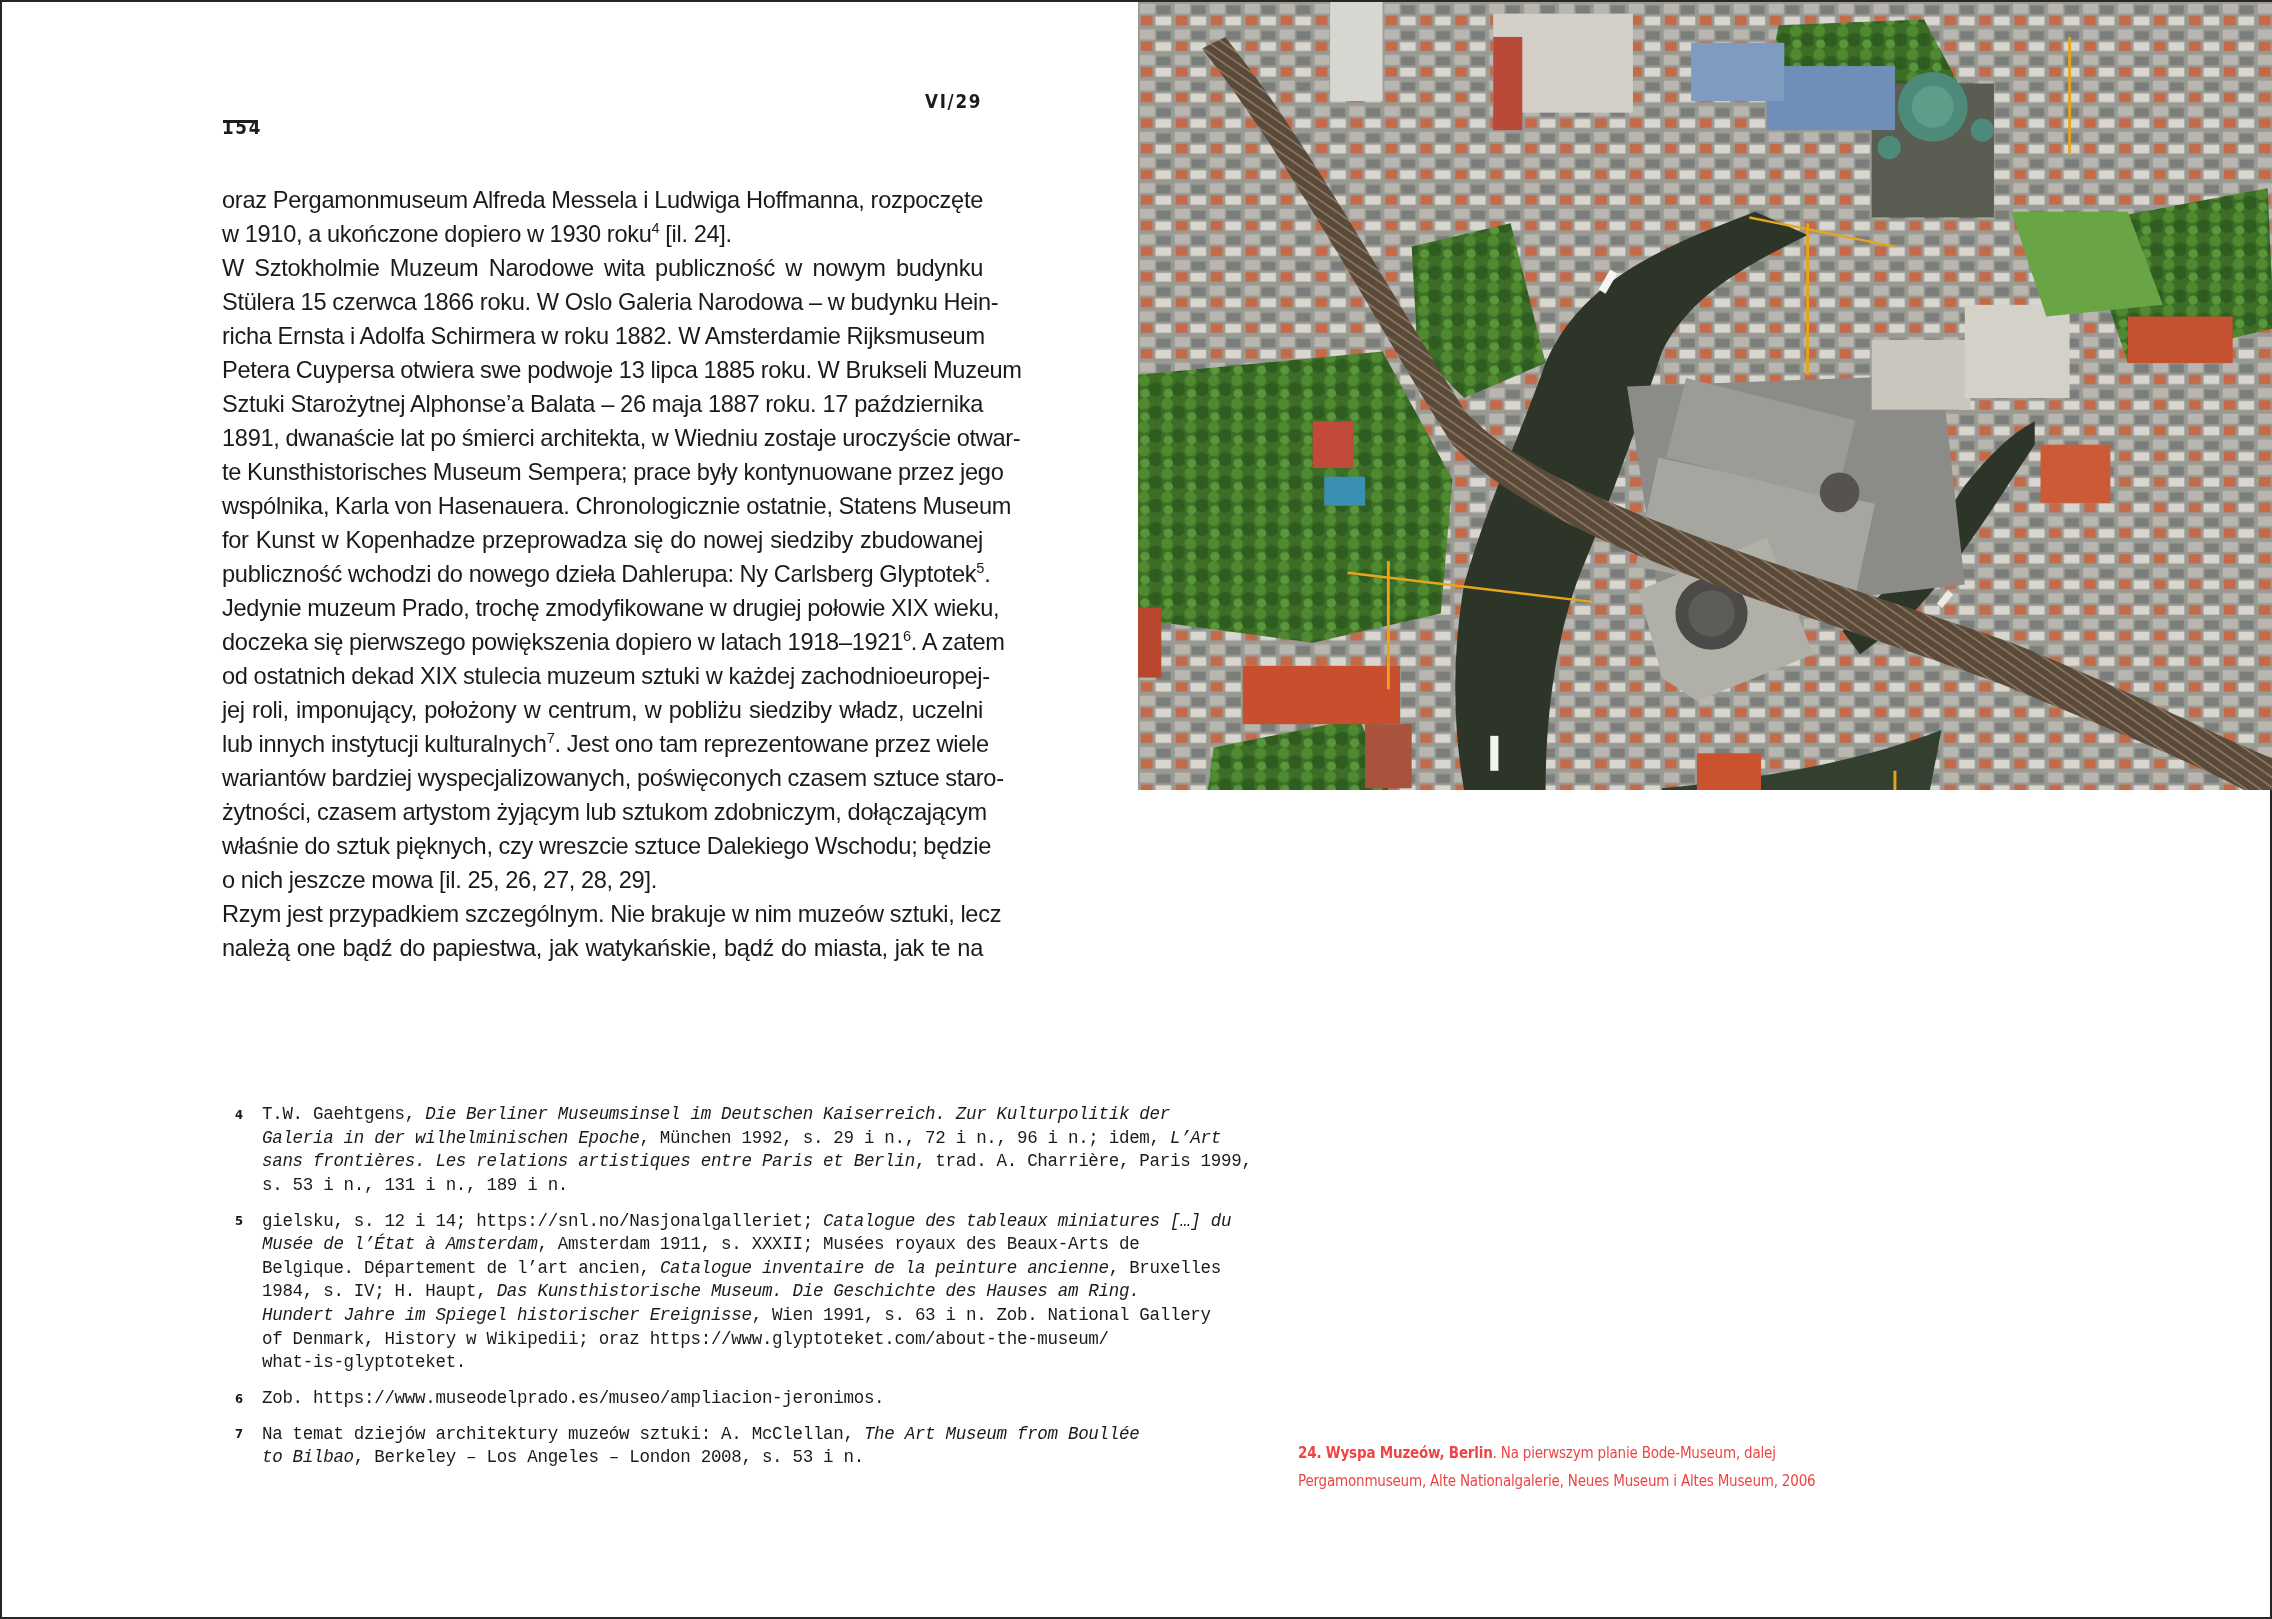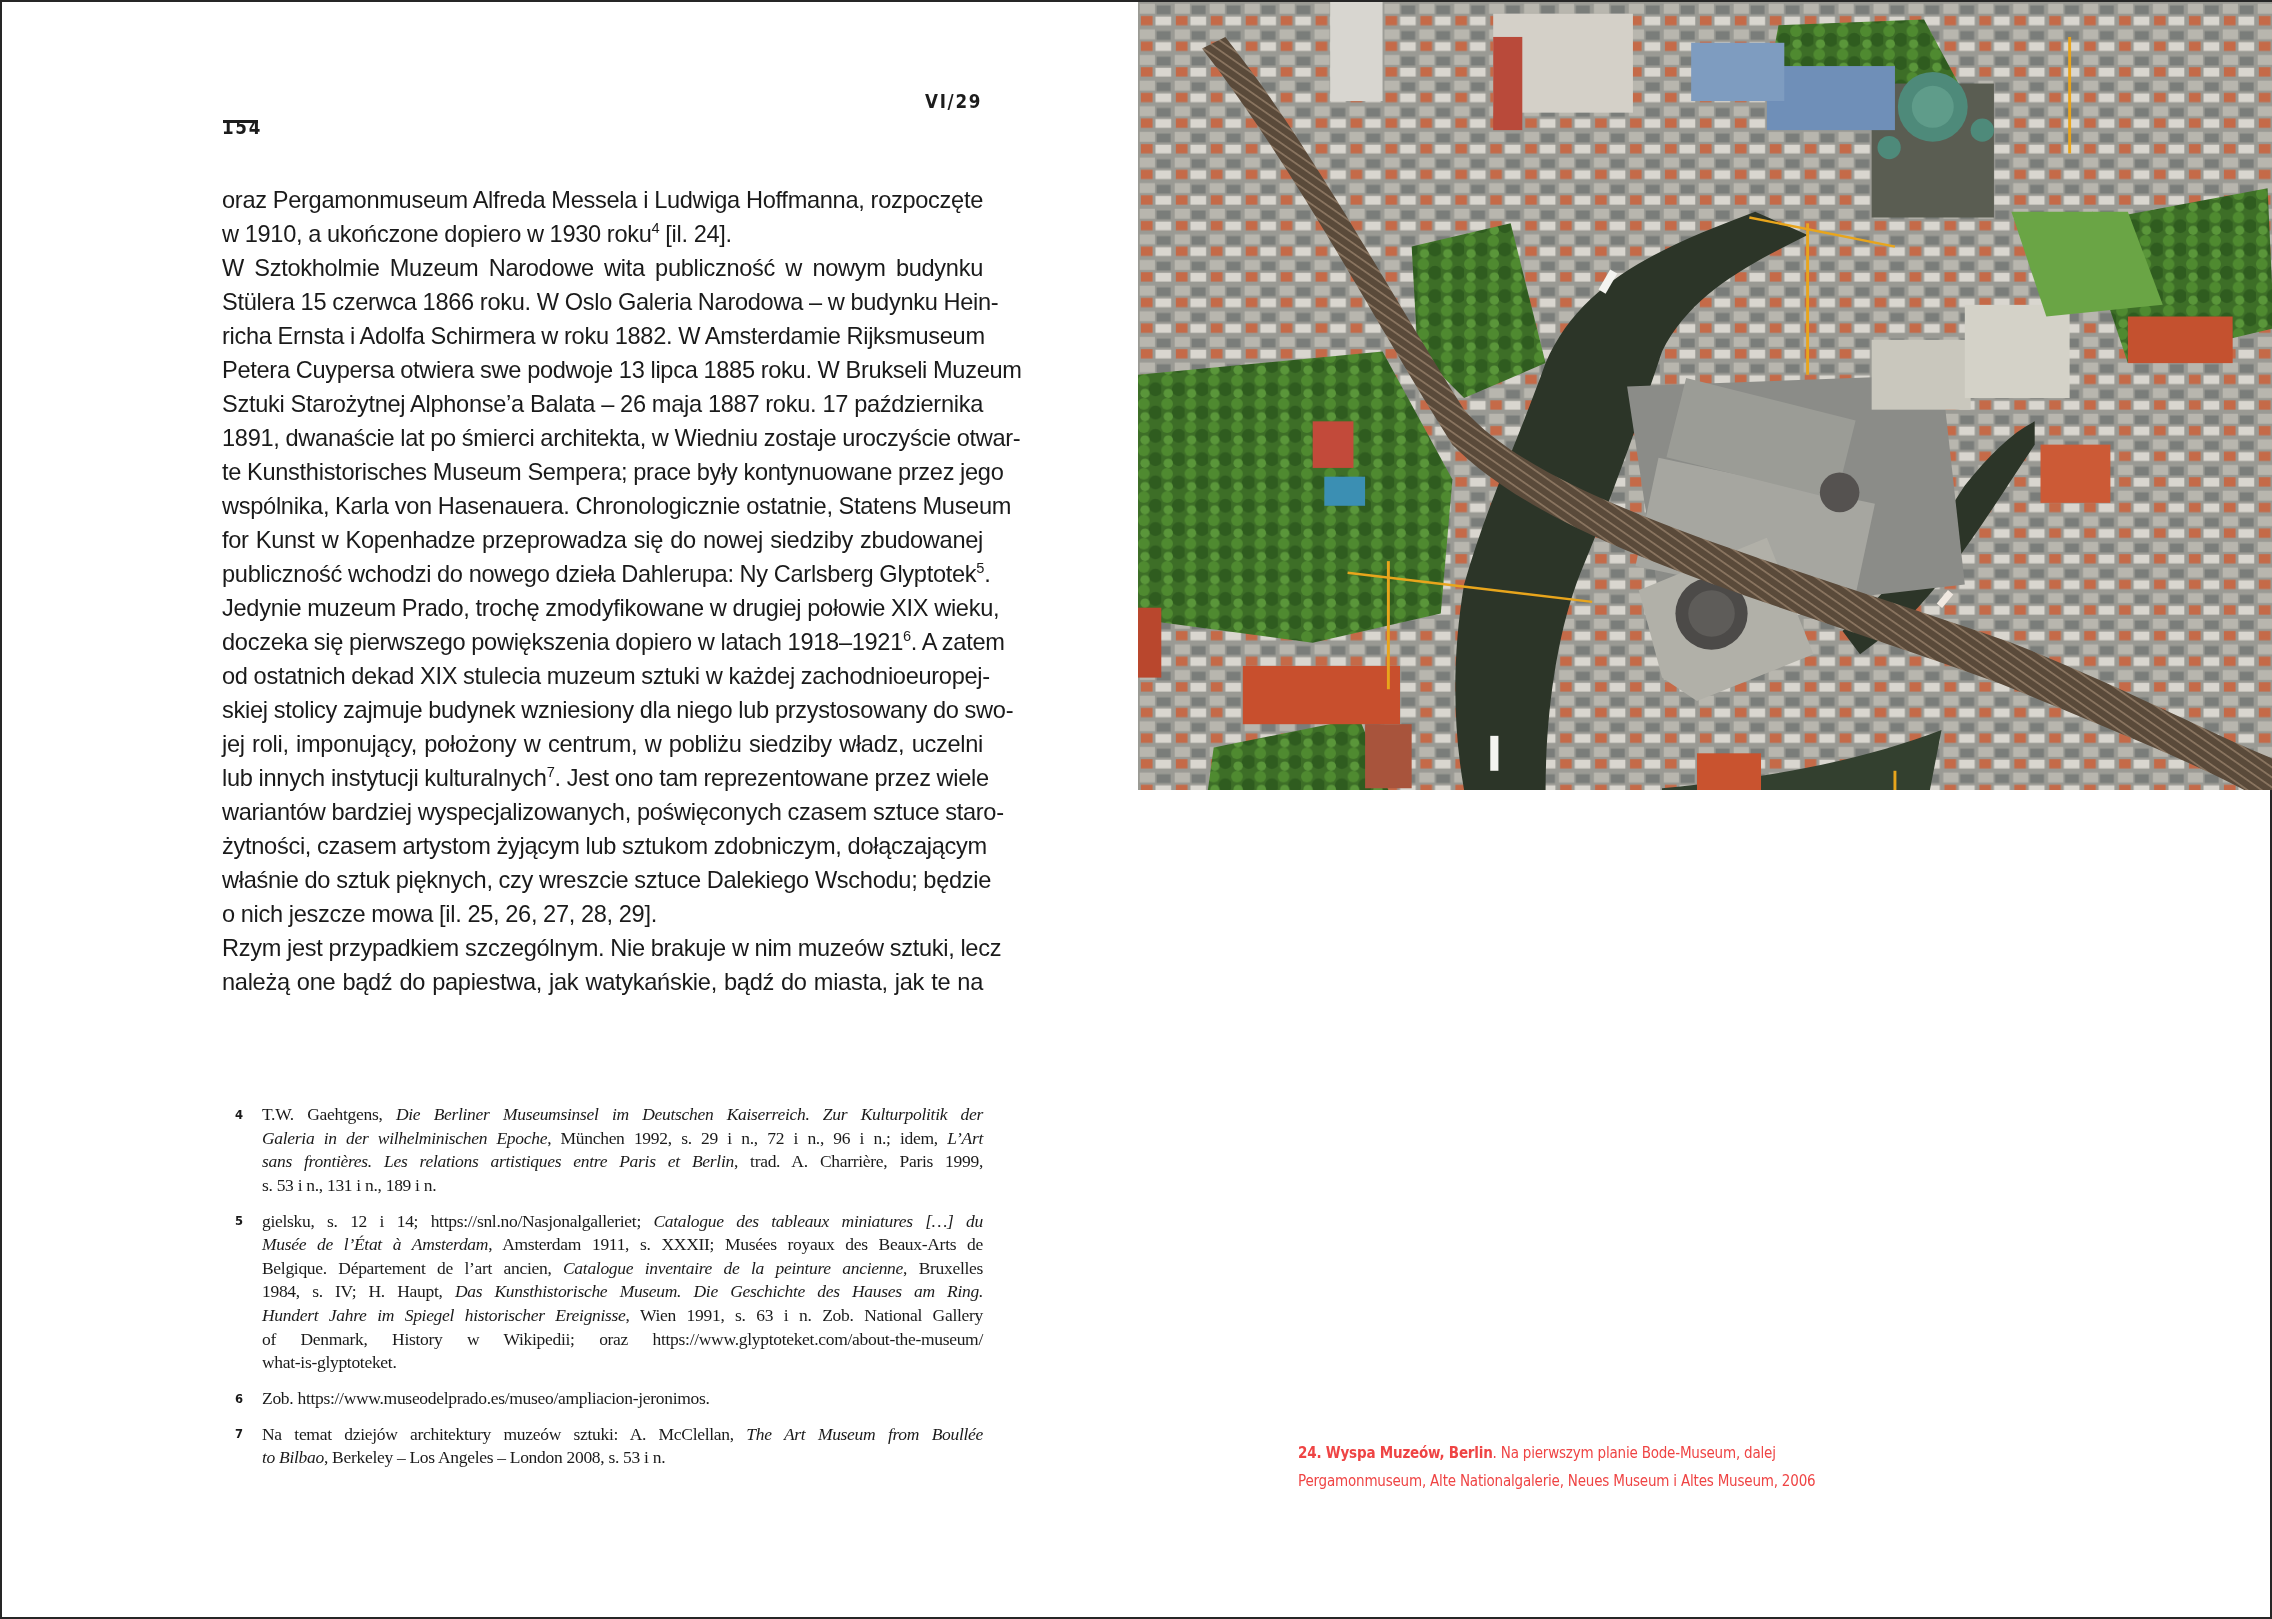--- a/index.html
+++ b/index.html
@@ -37,21 +37,21 @@
       position: absolute; left: 233px; top: 1101px; width: 748px;
       font-family: "Liberation Serif", "DejaVu Serif", serif;
       font-size: 17.5px; line-height: 23.6px; color: #1a1a1a;
       letter-spacing: -0.3px;
     }
     .footnote { position: relative; padding-left: 27px; margin-bottom: 12.2px; }
     .footnote-num {
       position: absolute; left: 0; top: 0.6px;
       font-family: "DejaVu Sans", sans-serif; font-weight: bold; font-size: 11.6px;
     }
-    .footnote-text .ln { display: block; text-align: justify; text-align-last: justify; white-space: nowrap; }
+    .footnote-text .ln { display: block; text-align: justify; text-align-last: justify; white-space: nowrap; font-family: Liberation Mono, monospace; }
     .footnote-text .ln.last { text-align-last: left; }
     .it { font-style: italic; }
 
     .photo {
       position: absolute; left: 0; top: 0; width: 1136px; height: 788px; overflow: hidden;
       background: #6f7a62;
     }
     .photo svg { display: block; width: 100%; height: 100%; }
 
     .caption {
@@ -80,21 +80,20 @@
       <span class="ln">Petera Cuypersa otwiera swe podwoje 13 lipca 1885 roku. W Brukseli Muzeum</span>
       <span class="ln">Sztuki Starożytnej Alphonse’a Balata – 26 maja 1887 roku. 17 października</span>
       <span class="ln">1891, dwanaście lat po śmierci architekta, w Wiedniu zostaje uroczyście otwar-</span>
       <span class="ln">te Kunsthistorisches Museum Sempera; prace były kontynuowane przez jego</span>
       <span class="ln">wspólnika, Karla von Hasenauera. Chronologicznie ostatnie, Statens Museum</span>
       <span class="ln">for Kunst w Kopenhadze przeprowadza się do nowej siedziby zbudowanej</span>
       <span class="ln"><span>publiczność wchodzi do nowego dzieła Dahlerupa: Ny Carlsberg Glyptotek</span><sup>5</sup><span>.</span></span>
       <span class="ln">Jedynie muzeum Prado, trochę zmodyfikowane w drugiej połowie XIX wieku,</span>
       <span class="ln"><span>doczeka się pierwszego powiększenia dopiero w latach 1918–1921</span><sup>6</sup><span>. A zatem</span></span>
       <span class="ln">od ostatnich dekad XIX stulecia muzeum sztuki w każdej zachodnioeuropej-</span>
-      <span class="ln">skiej stolicy zajmuje budynek wzniesiony dla niego lub przystosowany do swo-</span>
       <span class="ln">jej roli, imponujący, położony w centrum, w pobliżu siedziby władz, uczelni</span>
       <span class="ln"><span>lub innych instytucji kulturalnych</span><sup>7</sup><span>. Jest ono tam reprezentowane przez wiele</span></span>
       <span class="ln">wariantów bardziej wyspecjalizowanych, poświęconych czasem sztuce staro-</span>
       <span class="ln">żytności, czasem artystom żyjącym lub sztukom zdobniczym, dołączającym</span>
       <span class="ln">właśnie do sztuk pięknych, czy wreszcie sztuce Dalekiego Wschodu; będzie</span>
       <span class="ln last">o nich jeszcze mowa [il. 25, 26, 27, 28, 29].</span>
       <span class="ln">Rzym jest przypadkiem szczególnym. Nie brakuje w nim muzeów sztuki, lecz</span>
       <span class="ln">należą one bądź do papiestwa, jak watykańskie, bądź do miasta, jak te na</span>
     </div>
 

